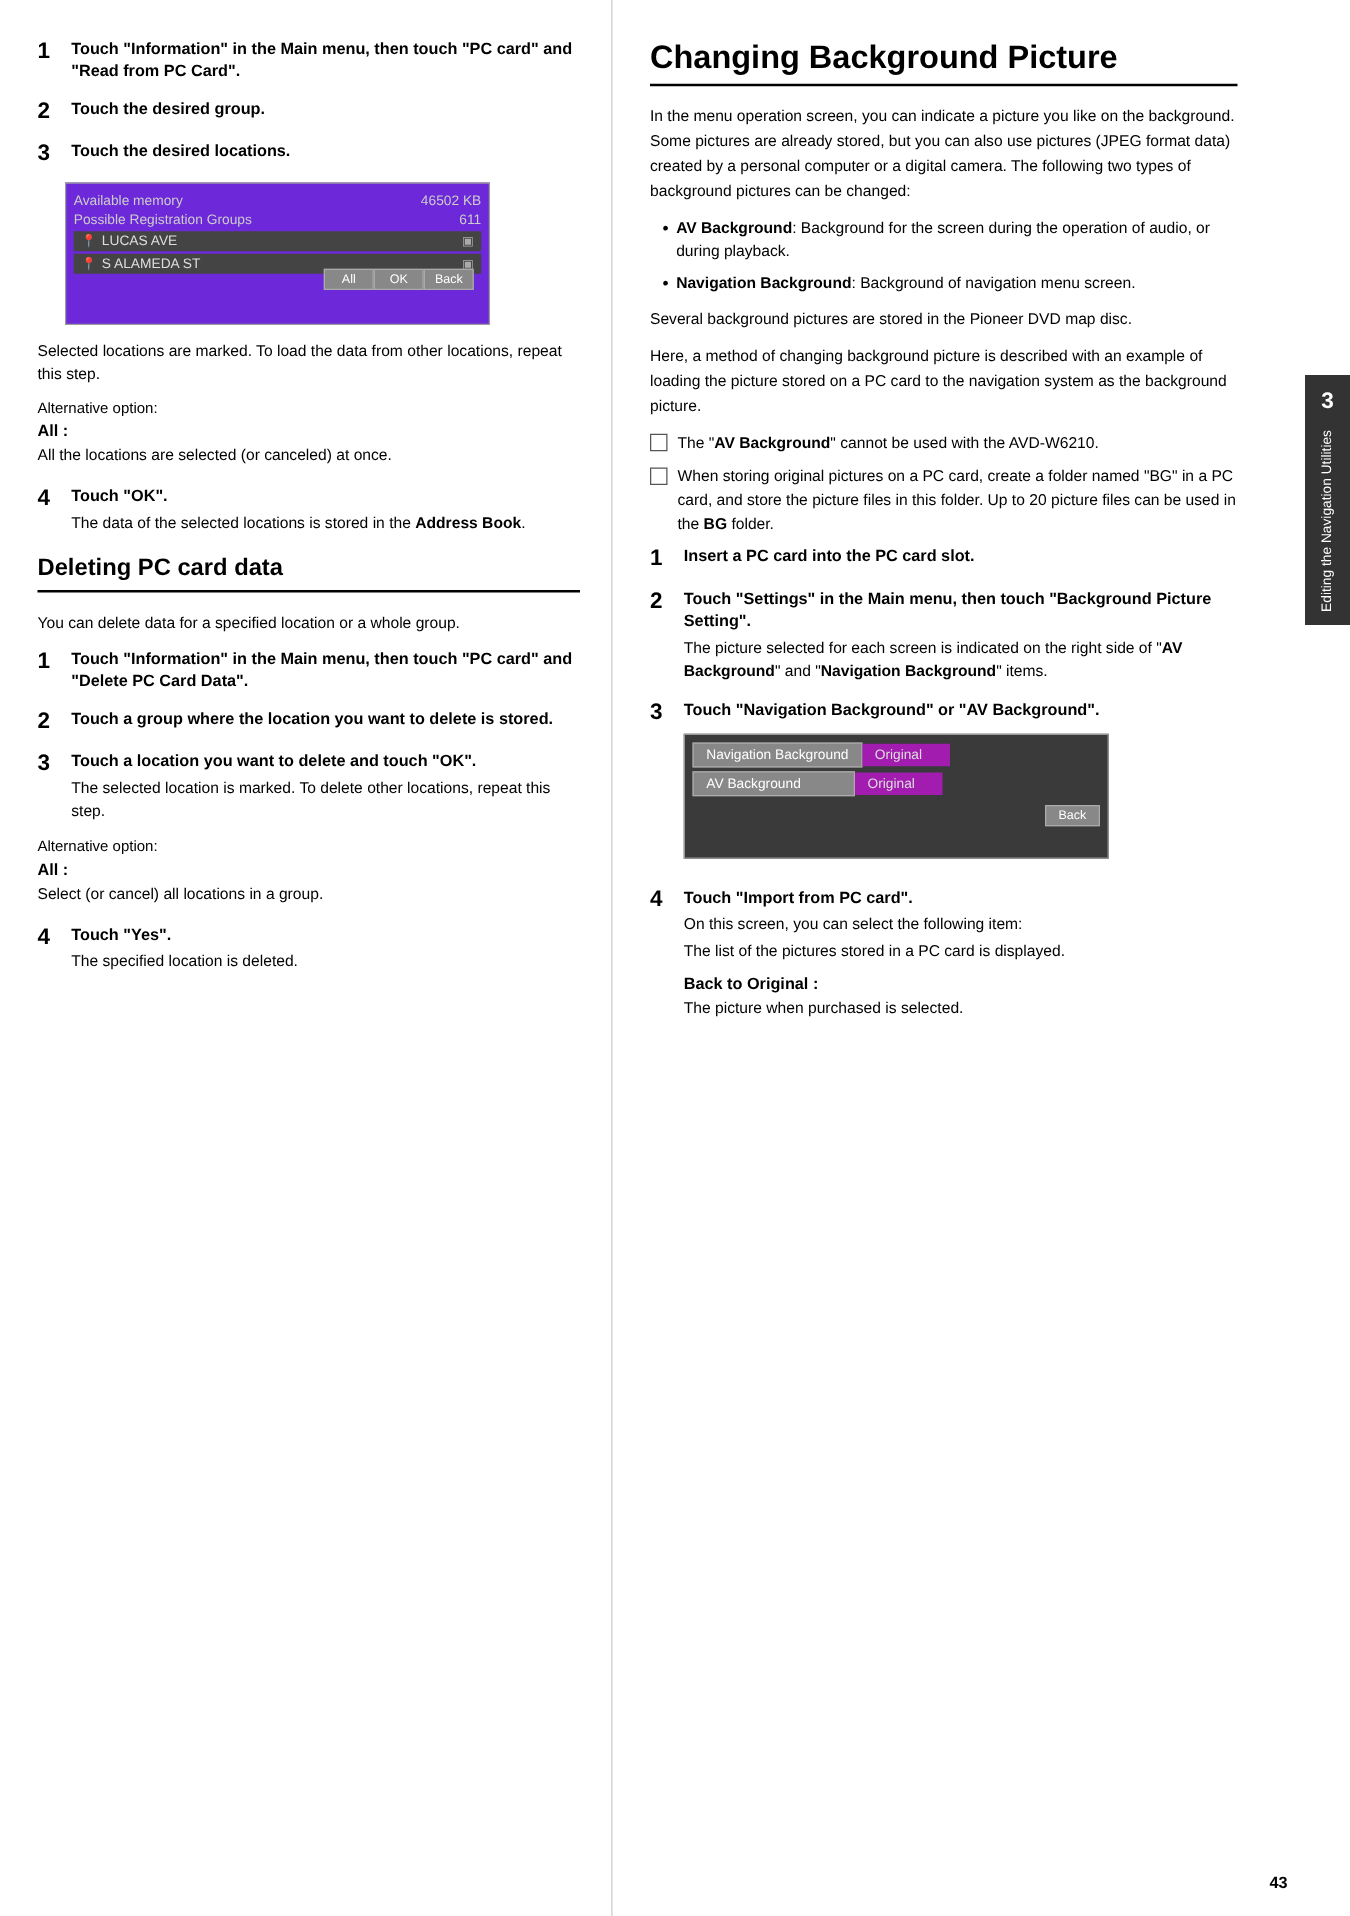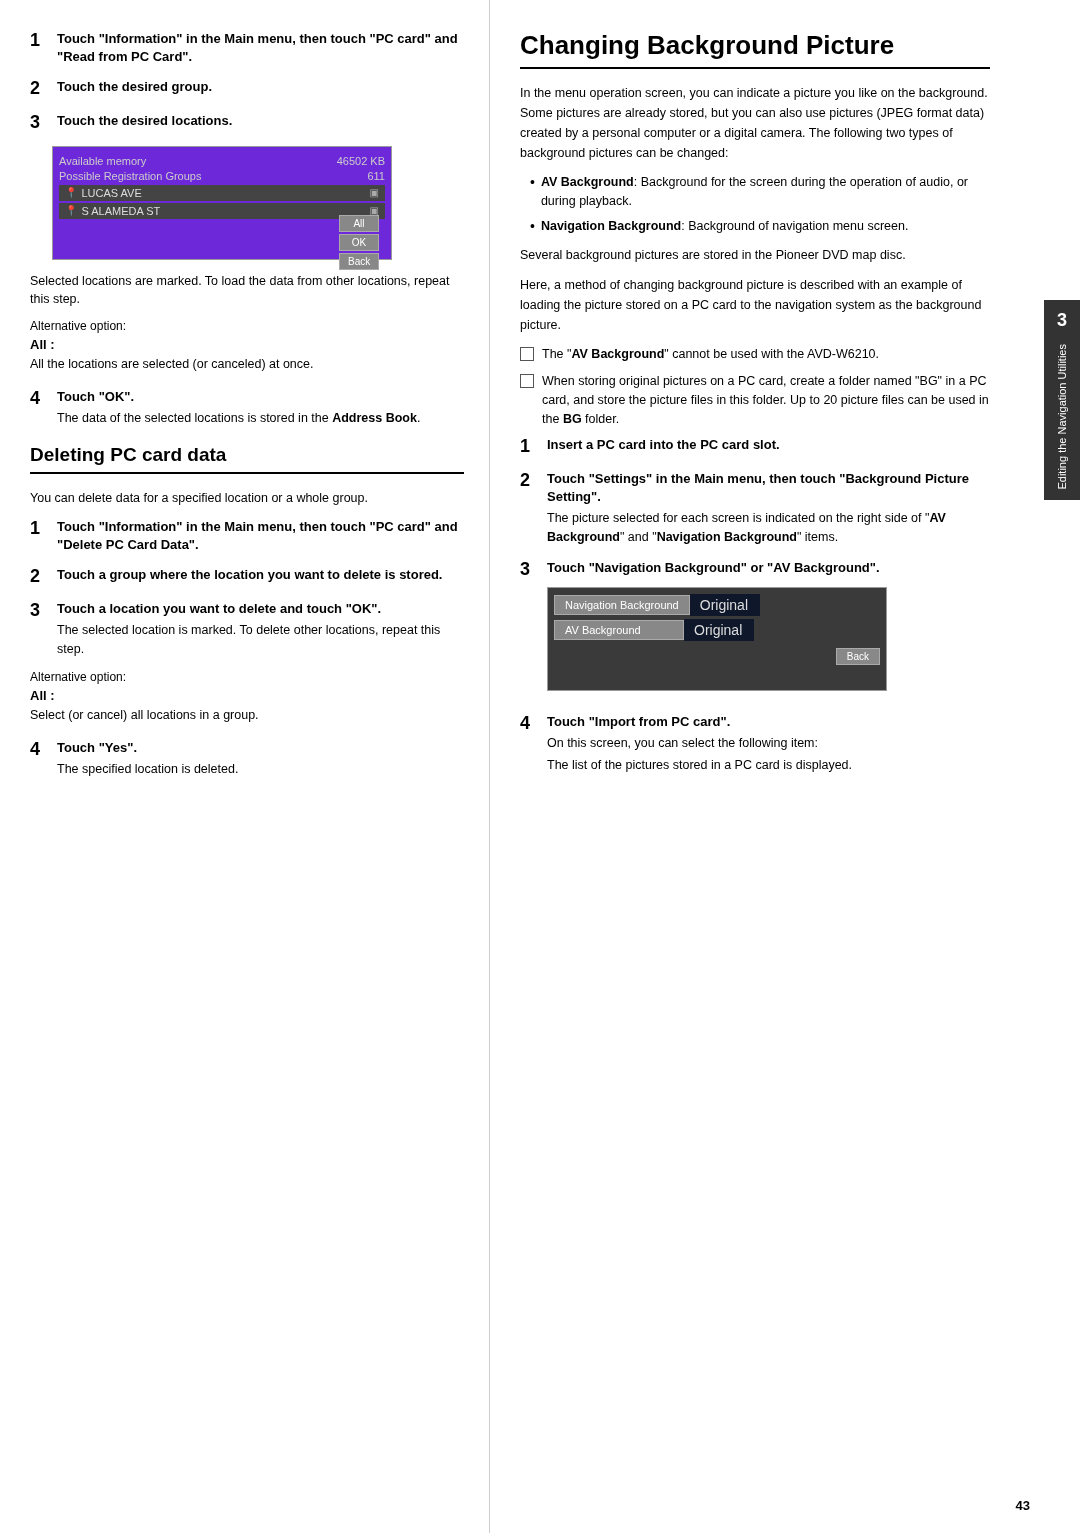--- a/index.html
+++ b/index.html
@@ -153,21 +153,21 @@
       margin-bottom: 2px;
       display: flex;
       align-items: center;
     }
     .loc-icon {
       margin-right: 4px;
       font-size: 10px;
     }
     .screenshot-btns {
       display: flex;
-      flex-direction: column;
+      flex-direction: row;
       align-items: flex-end;
       position: absolute;
       right: 6px;
       top: 30px;
     }
     .scr-btn-small {
       background: #888;
       color: #fff;
       font-size: 10px;
       padding: 2px 8px;
@@ -207,23 +207,23 @@
     }
     .nav-label-btn {
       background: #888;
       color: #fff;
       font-size: 11px;
       padding: 3px 10px;
       border: 1px solid #aaa;
       min-width: 130px;
     }
     .nav-value {
-      background: #0f172a;
+      background: #a21caf;
       color: #ddd;
-      font-size: 14px;
+      font-size: 11px;
       padding: 3px 10px;
       min-width: 70px;
     }
     .nav-back-btn {
       background: #888;
       color: #fff;
       font-size: 10px;
       padding: 2px 10px;
       border: 1px solid #aaa;
       text-align: center;
@@ -421,20 +421,24 @@
         </div>
       </div>
     </div>
 
     <div class="step">
       <div class="step-num">4</div>
       <div class="step-content">
         <div class="step-title">Touch "Import from PC card".</div>
         <div class="step-body">On this screen, you can select the following item:</div>
         <div class="step-body">The list of the pictures stored in a PC card is displayed.</div>
+        <div style="margin-top:8px;">
+          <strong>Back to Original :</strong>
+          <div class="step-body">The picture when purchased is selected.</div>
+        </div>
       </div>
     </div>
 
   </div>
 
   <div class="chapter-tab">
     <div class="chapter-num">3</div>
     <div class="chapter-tab-text">
       <span>Editing the Navigation Utilities</span>
     </div>

